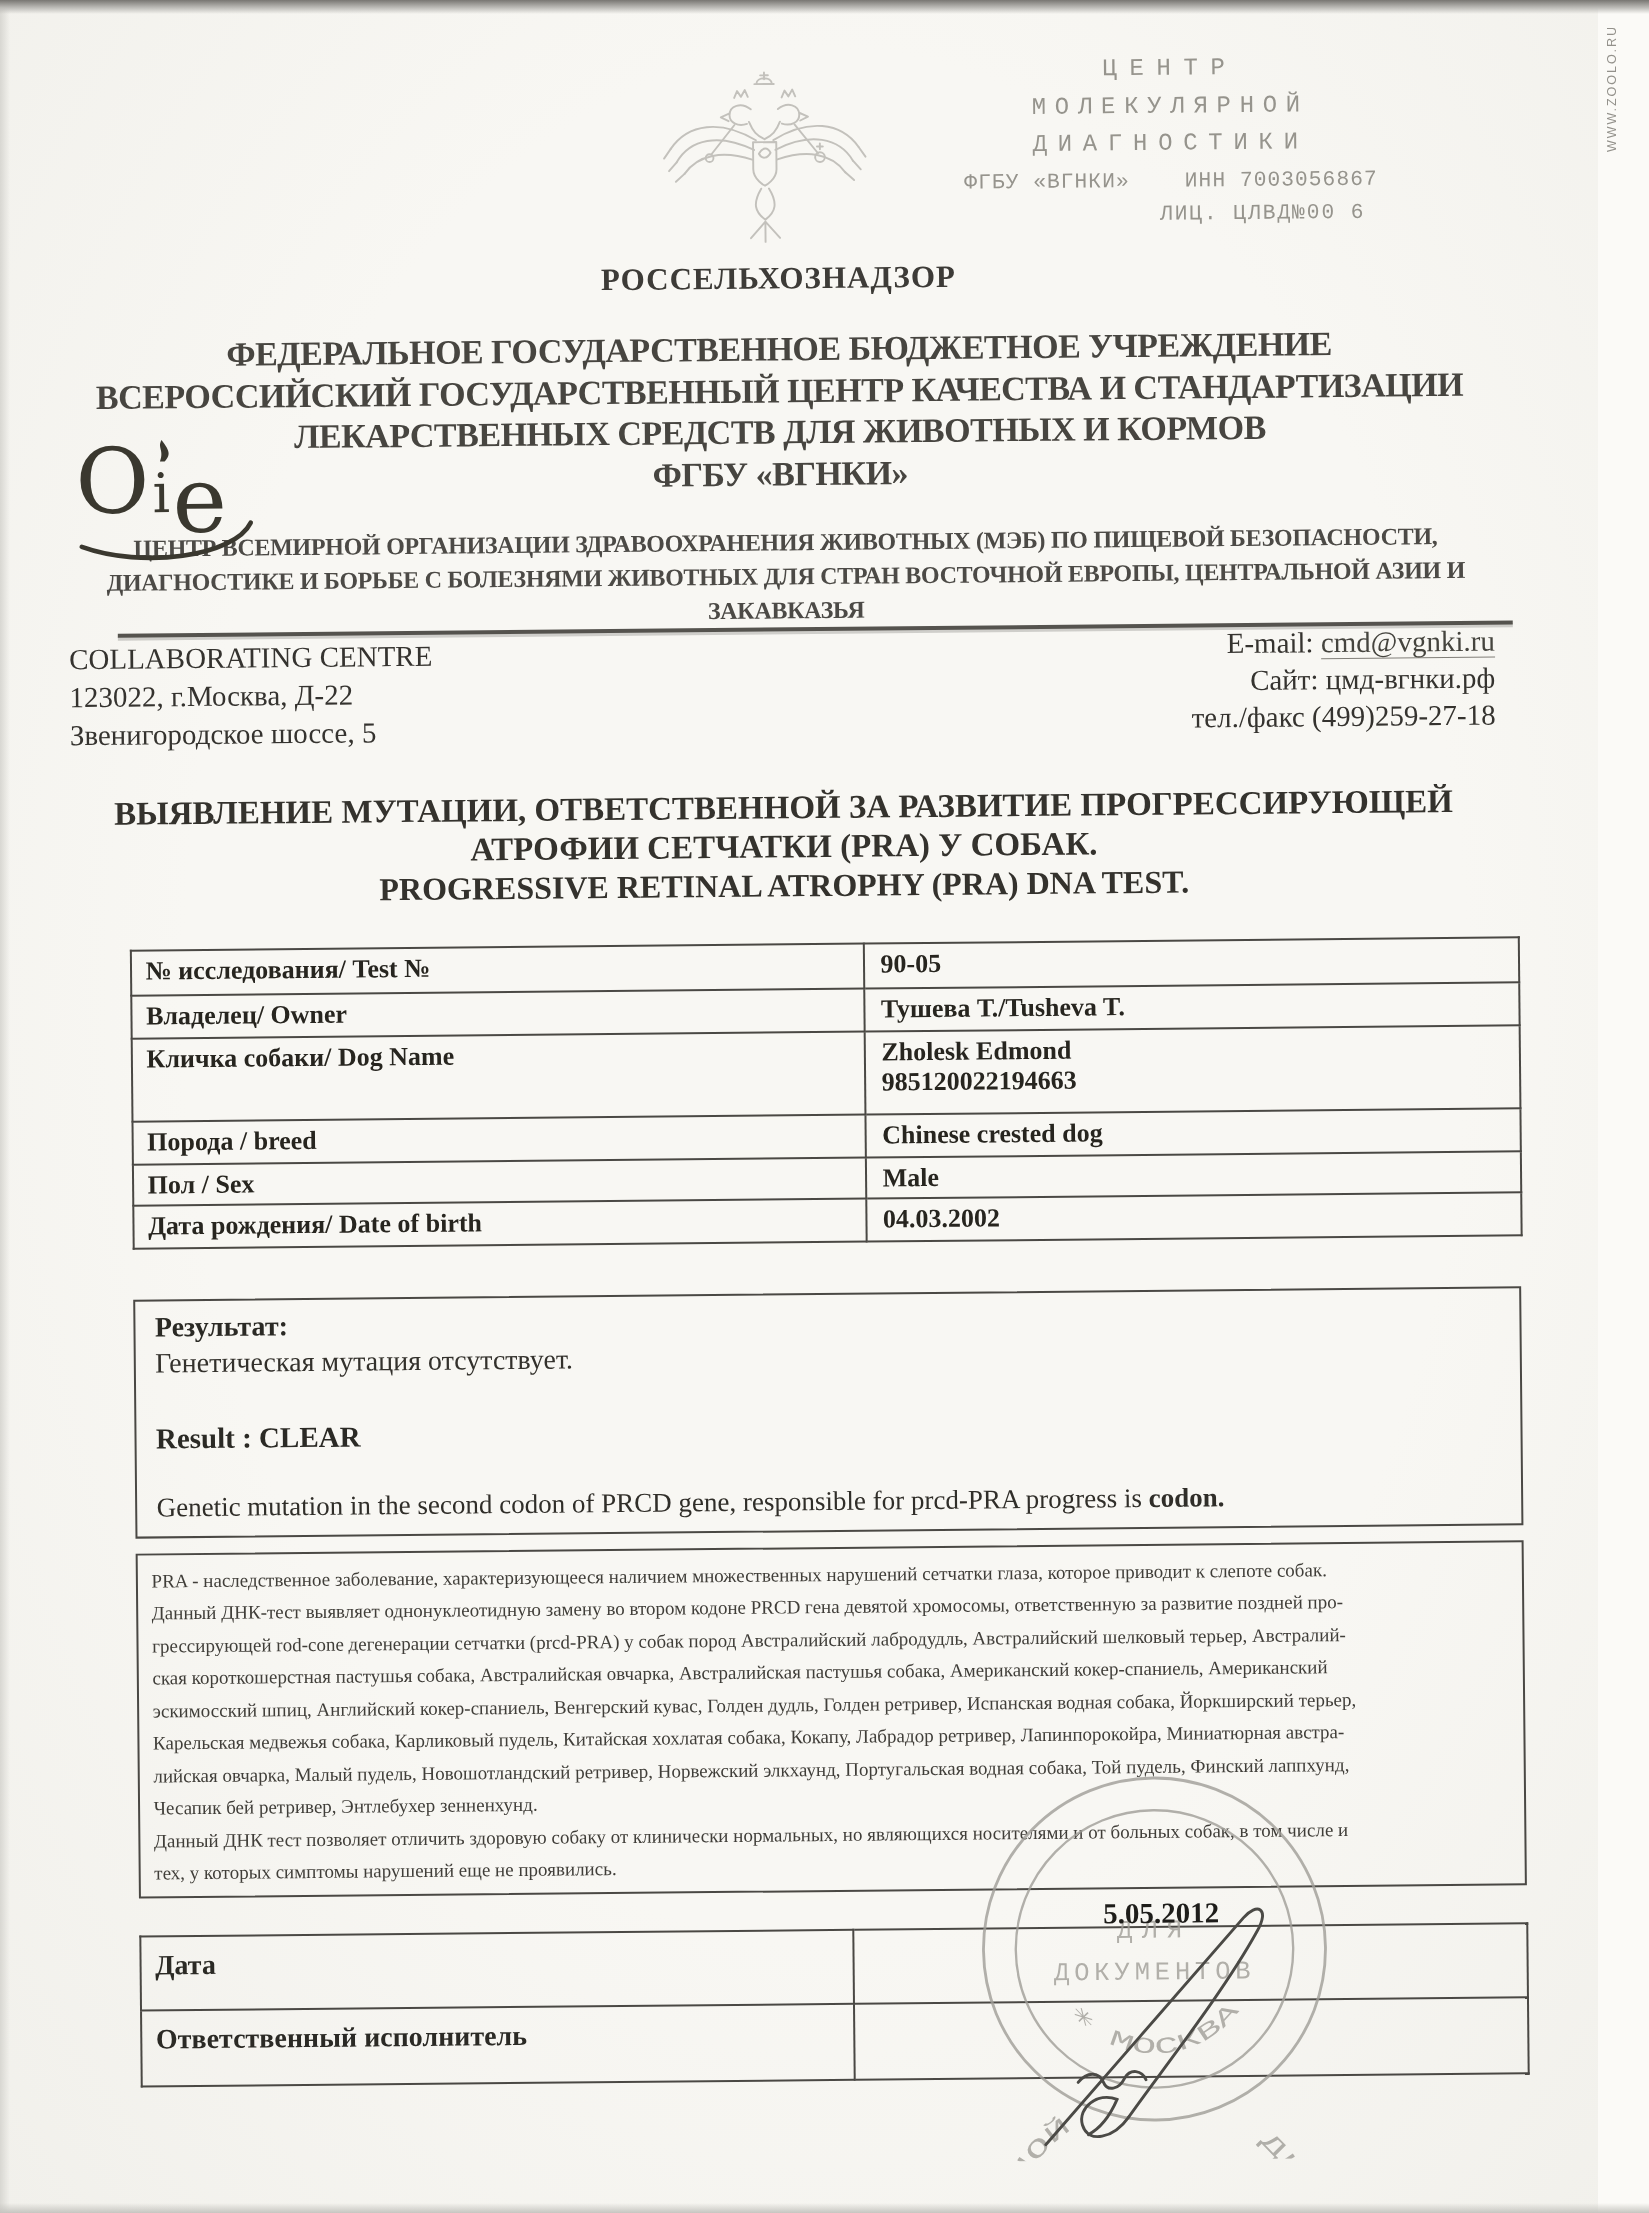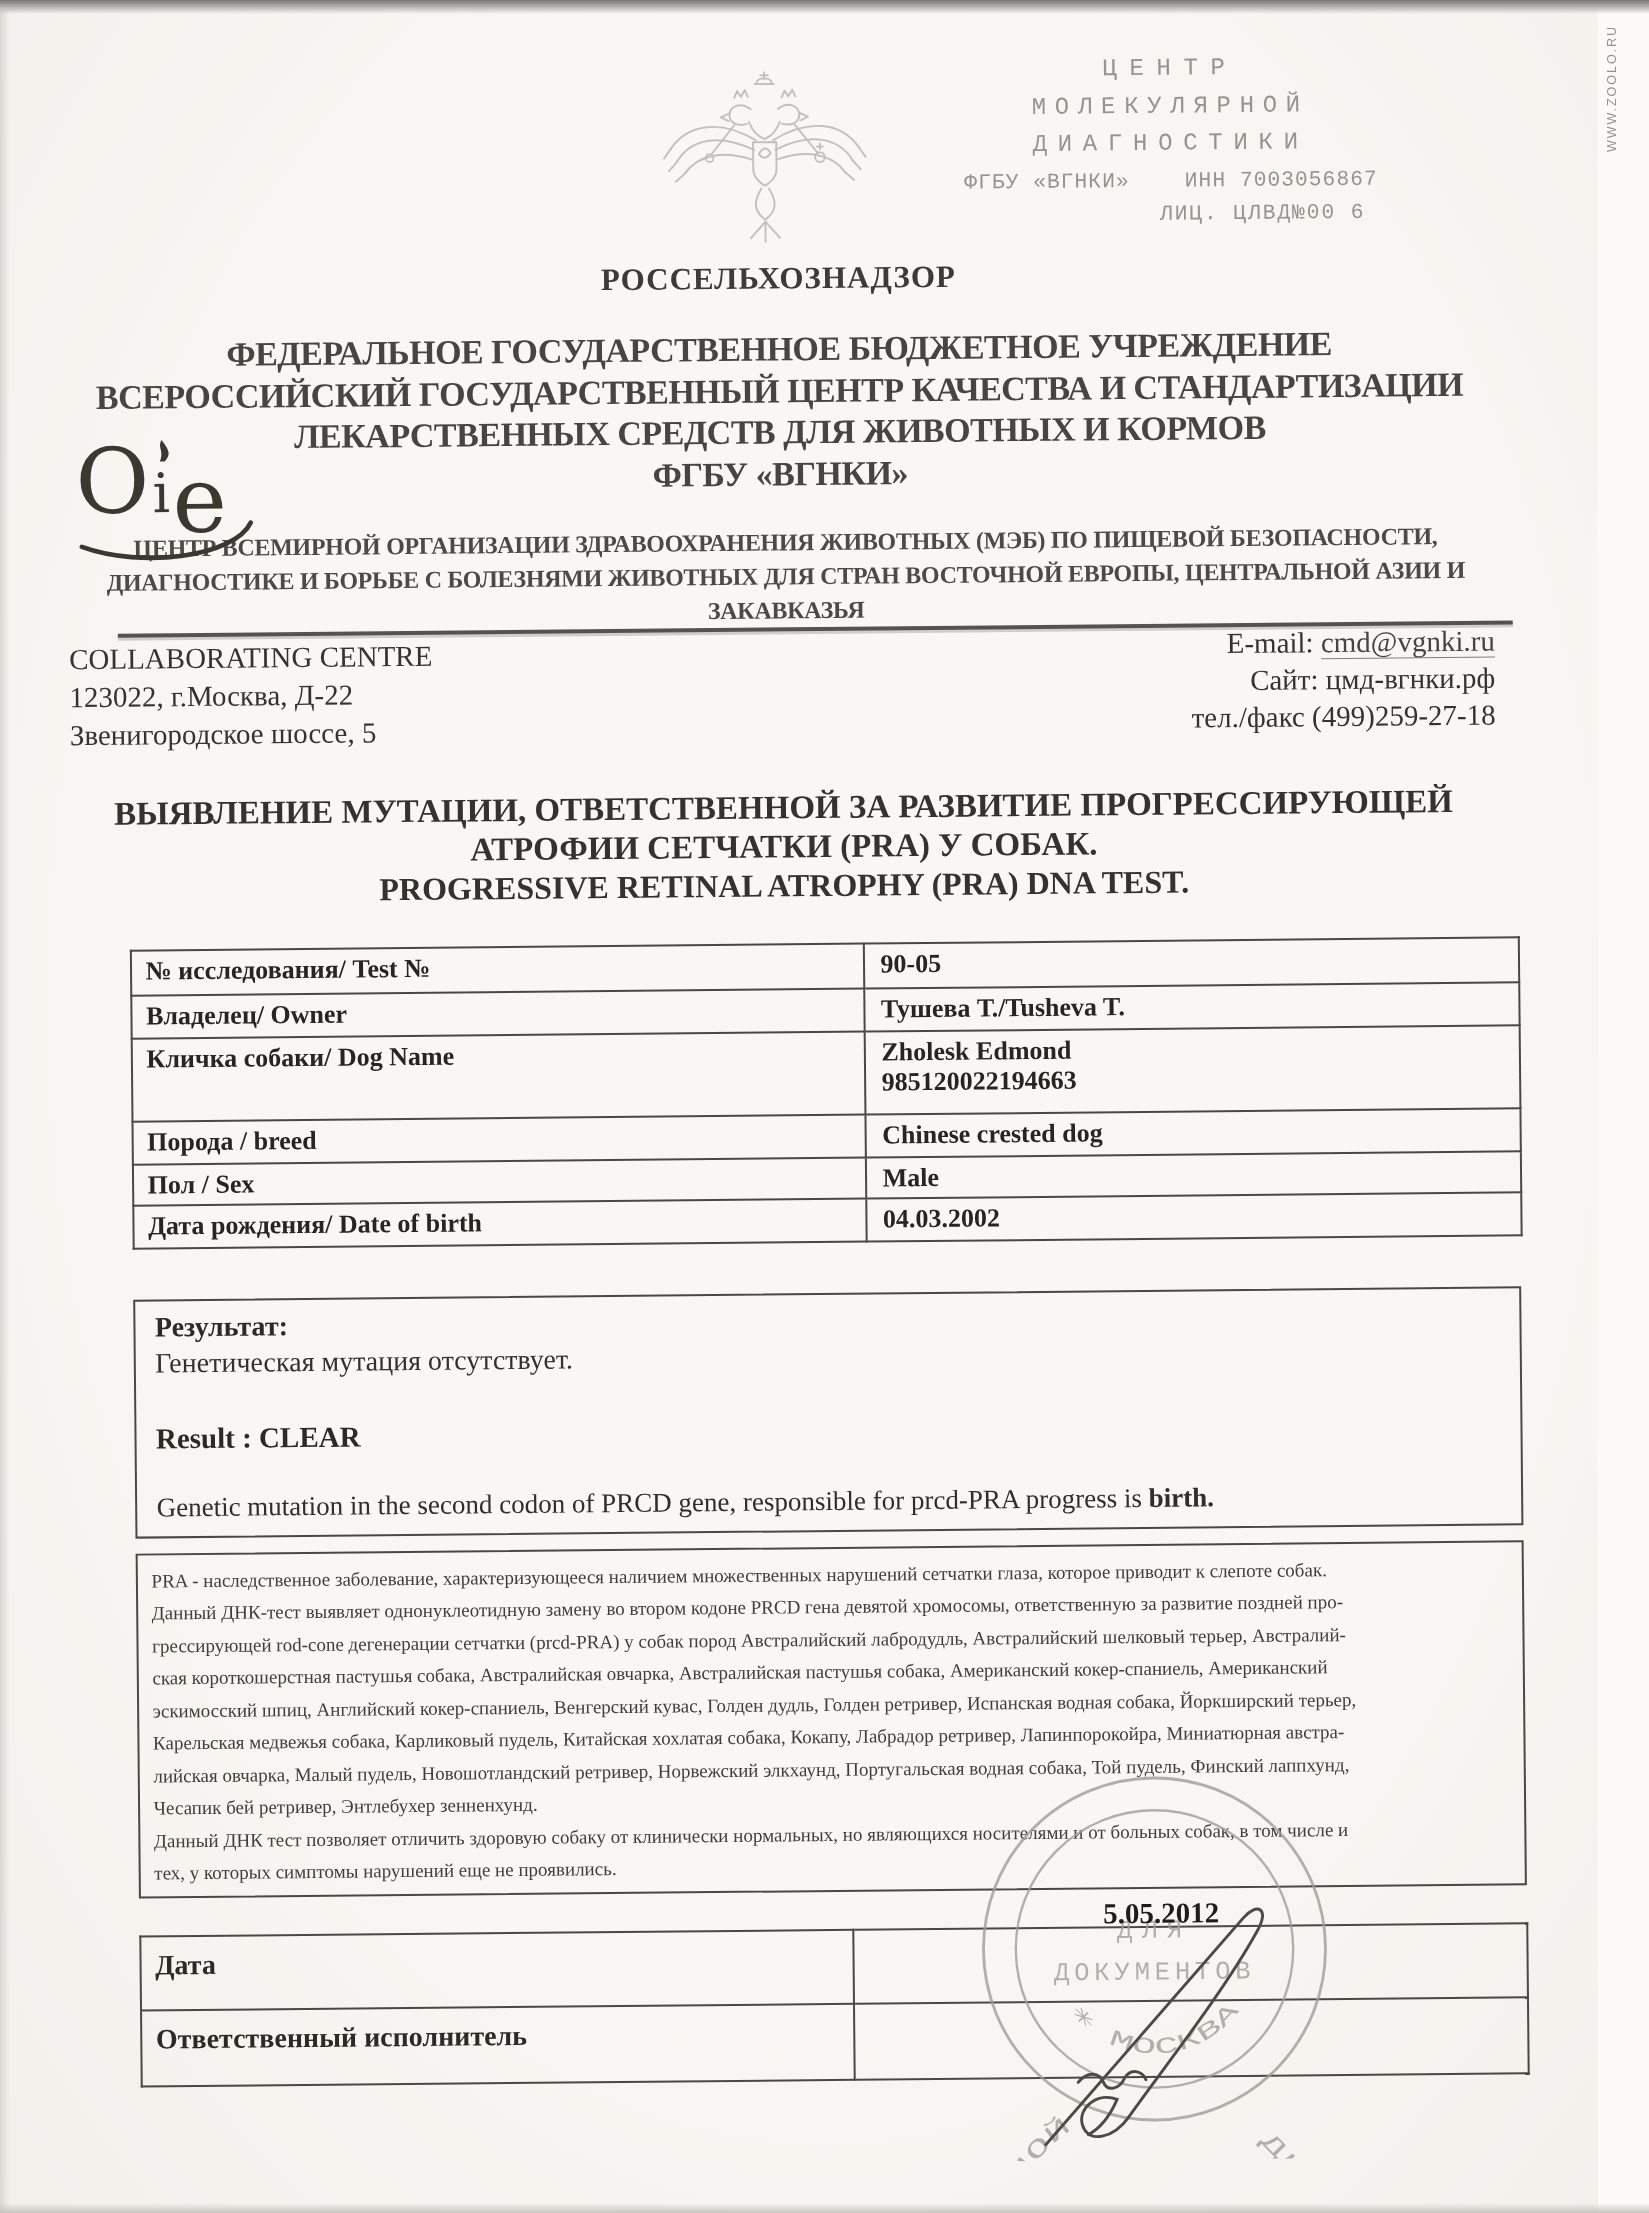--- a/index.html
+++ b/index.html
@@ -195,21 +195,21 @@
         <td>Дата рождения/ Date of birth</td>
         <td class="val">04.03.2002</td>
       </tr>
     </tbody>
       </table>
 
     <div class="abs result-box">
       <div class="res-ru-label">Результат:</div>
       <div class="res-ru-text">Генетическая мутация отсутствует.</div>
       <div class="res-en-label">Result :  CLEAR</div>
-      <div class="res-en-text"><span>Genetic mutation in the second codon of PRCD gene, responsible for prcd-PRA progress is </span><b>birth.</b></div>
+      <div class="res-en-text"><span>Genetic mutation in the second codon of PRCD gene, responsible for prcd-PRA progress is </span><b>codon.</b></div>
     </div>
 
     <div class="abs fine-box">
       <div class="fine-line">PRA - наследственное заболевание, характеризующееся наличием множественных нарушений сетчатки глаза, которое приводит к слепоте собак.</div>
       <div class="fine-line">Данный ДНК-тест выявляет однонуклеотидную замену во втором кодоне PRCD гена девятой хромосомы, ответственную за развитие поздней про-</div>
       <div class="fine-line">грессирующей rod-cone дегенерации сетчатки (prcd-PRA)  у собак пород Австралийский лабродудль, Австралийский шелковый терьер, Австралий-</div>
       <div class="fine-line">ская короткошерстная пастушья собака, Австралийская овчарка, Австралийская пастушья собака, Американский кокер-спаниель, Американский</div>
       <div class="fine-line">эскимосский шпиц, Английский кокер-спаниель, Венгерский кувас, Голден дудль, Голден ретривер, Испанская водная собака, Йоркширский терьер,</div>
       <div class="fine-line">Карельская медвежья собака, Карликовый пудель, Китайская хохлатая собака, Кокапу, Лабрадор ретривер, Лапинпорокойра, Миниатюрная австра-</div>
       <div class="fine-line">лийская овчарка, Малый пудель, Новошотландский ретривер, Норвежский элкхаунд, Португальская водная собака, Той пудель, Финский лаппхунд,</div>

